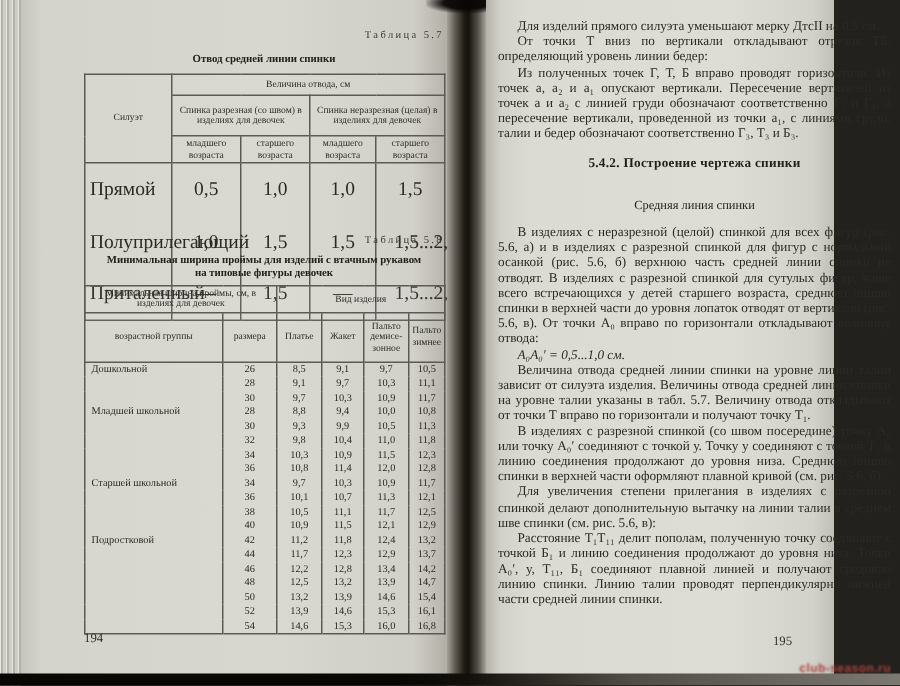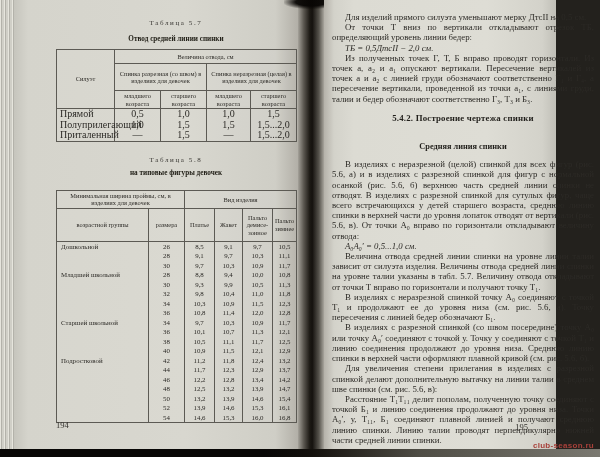--- a/index.html
+++ b/index.html
@@ -16,60 +16,60 @@
   .bottom-bar { position:absolute; left:0; top:449px; width:600px; height:8px;
     background:linear-gradient(90deg,#080706 0 44%,#13100c 52%,#4f4d45 70%,#7b7971 100%); }
 
   .page { position:absolute; top:0; height:451px; }
   .page-left { left:14px; width:284px;
     background:linear-gradient(90deg,#c6c5bd 0,#d5d4cc 14px,#d8d7cf 60%,#cfcec6 92%,#b2afa7 100%); }
   .page-right { left:324px; width:232px;
     background:linear-gradient(90deg,#b5b2aa 0,#d3d2ca 10px,#dcdbd3 30px,#deddd5 70%,#d3d2ca 94%,#c0bfb7 100%); }
 
   
-  .t-label { position:absolute; left:42px; width:240px; text-align:center;
+  .t-label { position:absolute; left:42px; width:240px; text-align:right;
     font-size:7px; letter-spacing:1.6px; color:#3a3834; }
   .t57-label { top:19px; }
   .t58-label { top:156px; }
   .t-title { position:absolute; left:42px; width:240px; text-align:center;
     font-weight:bold; font-size:7.2px; line-height:8.8px; color:#232119; }
   .t57-title { top:35px; }
   .t58-title { top:169px; }
 
   table.sheet { position:absolute; left:42px; width:240px; border-collapse:collapse;
     table-layout:fixed; border:1px solid #5c5a54; background:rgba(255,255,255,0.06); }
   table.t57 { top:49px; }
   table.t58 { top:190px; }
   .sheet thead th { border:1px solid #5c5a54; font-weight:normal; text-align:center;
     padding:1px 1px; font-size:6.4px; line-height:7.4px; vertical-align:middle; color:#2e2c28; }
   .t57 thead tr.r1 th { height:11px; }
   .t57 thead tr.r2 th { height:24px; }
   .t57 thead tr.r3 th { height:15px; }
-  .t57 tbody td { border-left:1px solid #5c5a54; text-align:center; padding:0;
-    font-size:10px; line-height:10.6px; }
+  .t57 tbody td { border-left:1px solid #5c5a54; text-align:center; padding:12px;
+    font-size:13px; line-height:10.6px; }
   .t57 tbody td.c-name { border-left:none; text-align:left; padding-left:3px; }
   .t58 thead tr.r1 th { height:13px; }
   .t58 thead tr.r2 th { height:30px; }
   .t58 tbody td { border-left:1px solid #5c5a54; text-align:center; padding:0;
     font-size:6.9px; line-height:9.5px; }
   .t58 tbody td.c-group { border-left:none; text-align:left; padding-left:4px; }
 
   .pagenum { position:absolute; font-size:8.5px; color:#33312d; }
   .pn-left { left:42px; top:420px; }
   .pn-right { right:28px; top:422px; }
 
   
   .rtext { position:absolute; left:8px; top:12px; width:262px; font-size:8.8px;
     line-height:10.2px; text-align:justify; color:#2c2a26; }
   .para { margin:0; }
   .para.indent { text-indent:13px; }
   .para.formula { text-indent:13px; font-style:italic; text-align:left; }
   .para.heading { text-align:center; font-weight:bold; margin:9px 0 19px;
     font-size:8.8px; letter-spacing:0.2px; color:#211f1b; }
-  .para.subheading { text-align:center; font-weight:bold; margin:0 0 7px;
+  .para.subheading { text-align:center; font-weight:normal; margin:0 0 7px;
     font-size:8.3px; color:#211f1b; }
 
   .watermark { position:absolute; left:498px; top:441px; width:96px; text-align:right;
     font-size:8px; font-weight:bold; color:#a8403a; filter:blur(0.6px); letter-spacing:0.3px;
     font-family:"Liberation Sans", sans-serif; }
 </style>
 </head>
 <body>
 
 <div class="scan">
@@ -123,20 +123,21 @@
           <td>—</td>
           <td>1,5</td>
           <td>—</td>
           <td>1,5...2,0</td>
         </tr>
       </tbody>
     </table>
 
     <div class="t-label t58-label">Таблица 5.8</div>
     <div class="t-title t58-title">
+      <div>Минимальная ширина проймы для изделий с втачным рукавом</div>
       <div>на типовые фигуры девочек</div>
     </div>
 
     <table class="sheet t58">
       <colgroup>
           <col style="width:92px">
           <col style="width:36px">
           <col style="width:30px">
           <col style="width:28px">
           <col style="width:30px">
@@ -315,28 +316,26 @@
     <div class="pagenum pn-left">194</div>
   </div>
 
   <div class="spine"></div>
   <div class="spine-cap"></div>
 
   <div class="page page-right">
     <div class="rtext">
         <div class="para indent">Для изделий прямого силуэта уменьшают мерку ДтсII на 0,5 см.</div>
         <div class="para indent">От точки Т вниз по вертикали откладывают отрезок ТБ, определяющий уровень линии бедер:</div>
-        <div class="para formula">ТБ = 0,5ДтсII − 2,0 см.</div>
         <div class="para indent">Из полученных точек Г, Т, Б вправо проводят горизонтали. Из точек а, а₂ и а₁ опускают вертикали. Пересечение вертикалей из точек а и а₂ с линией груди обозначают соответственно Г₁ и Г₄, а пересечение вертикали, проведенной из точки а₁, с линиями груди, талии и бедер обозначают соответственно Г₃, Т₃ и Б₃.</div>
         <div class="para heading">5.4.2. Построение чертежа спинки</div>
         <div class="para subheading">Средняя линия спинки</div>
         <div class="para indent">В изделиях с неразрезной (целой) спинкой для всех фигур (рис. 5.6, а) и в изделиях с разрезной спинкой для фигур с нормальной осанкой (рис. 5.6, б) верхнюю часть средней линии спинки не отводят. В изделиях с разрезной спинкой для сутулых фигур, чаще всего встречающихся у детей старшего возраста, среднюю линию спинки в верхней части до уровня лопаток отводят от вертикали (рис. 5.6, в). От точки А₀ вправо по горизонтали откладывают величину отвода:</div>
         <div class="para formula">А₀А₀′ = 0,5...1,0 см.</div>
         <div class="para indent">Величина отвода средней линии спинки на уровне линии талии зависит от силуэта изделия. Величины отвода средней линии спинки на уровне талии указаны в табл. 5.7. Величину отвода откладывают от точки Т вправо по горизонтали и получают точку Т₁.</div>
-        <div class="para indent">В изделиях с неразрезной спинкой точку А₀ соединяют с точкой Т₁ и продолжают ее до уровня низа (см. рис. 5.6, а). Точку пересечения с линией бедер обозначают Б₁.</div>
         <div class="para indent">В изделиях с разрезной спинкой (со швом посередине) точку А₀ или точку А₀′ соединяют с точкой у. Точку у соединяют с точкой Т₁ и линию соединения продолжают до уровня низа. Среднюю линию спинки в верхней части оформляют плавной кривой (см. рис. 5.6, б).</div>
         <div class="para indent">Для увеличения степени прилегания в изделиях с разрезной спинкой делают дополнительную вытачку на линии талии в среднем шве спинки (см. рис. 5.6, в):</div>
         <div class="para indent">Расстояние Т₁Т₁₁ делит пополам, полученную точку соединяют с точкой Б₁ и линию соединения продолжают до уровня низа. Точки А₀′, у, Т₁₁, Б₁ соединяют плавной линией и получают среднюю линию спинки. Линию талии проводят перпендикулярно нижней части средней линии спинки.</div>
       </div>
     <div class="pagenum pn-right">195</div>
   </div>
 
   <div class="bottom-bar"></div>
   <div class="watermark">club-season.ru</div>
 </div>

